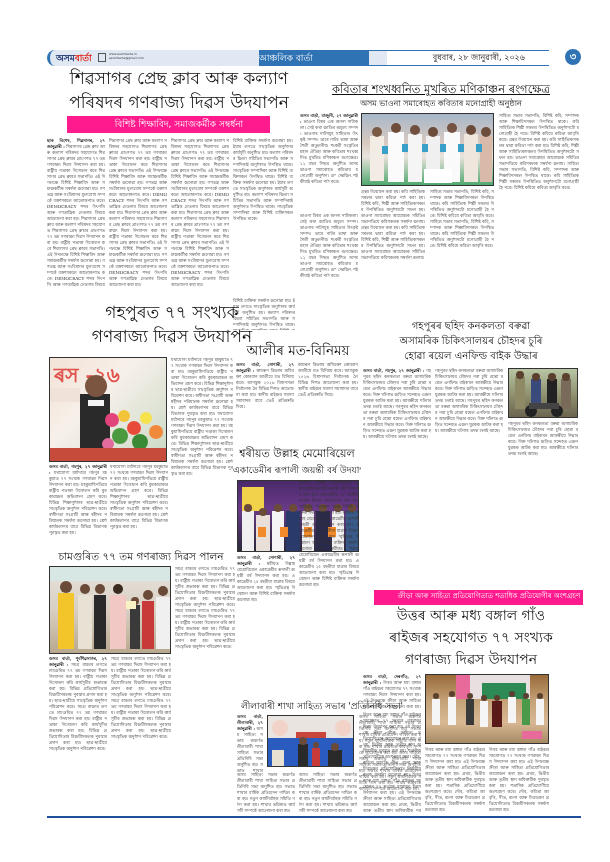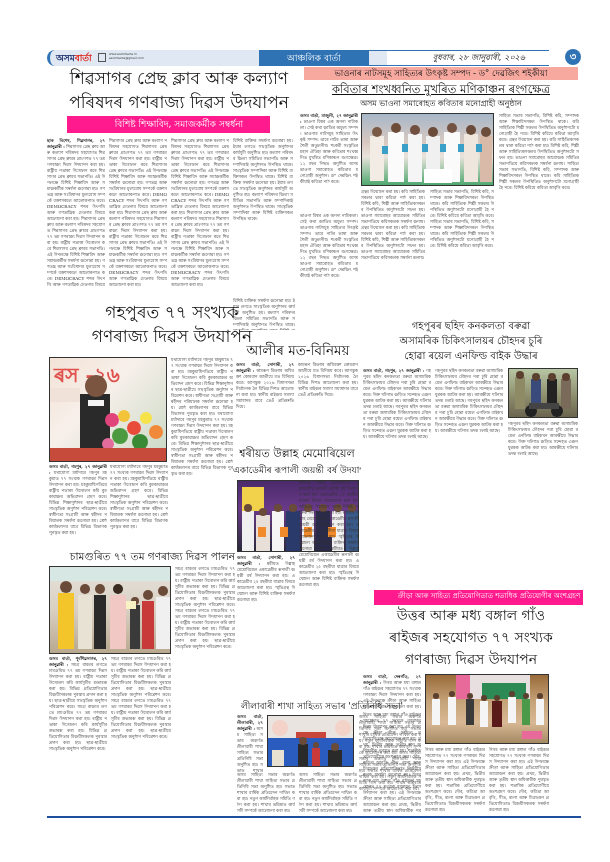--- a/index.html
+++ b/index.html
@@ -6,22 +6,22 @@
   body{width:610px;height:862px;position:relative;overflow:hidden;font-family:"DejaVu Serif",serif;color:#111;}
   .page{position:absolute;left:47px;top:50px;width:534px;height:776px;}
   .abs{position:absolute;}
   
   .hdr{position:absolute;left:0;top:0;width:534px;height:16px;}
   .hdr-left{position:absolute;left:0;top:0;width:212px;height:16px;background:#dfe8f3;border-radius:8px 0 0 8px;border-left:3px solid #2f73b5;box-sizing:border-box;}
   .logo{position:absolute;left:6px;top:2px;font-family:"DejaVu Sans",sans-serif;font-weight:bold;font-size:9px;line-height:12px;color:#1a2f6e;}
   .logo .b{color:#e1251b;}
   .logo-box{position:absolute;left:48px;top:3px;width:8px;height:9px;border:1px solid #555;box-sizing:border-box;}
   .logo-tiny{position:absolute;left:59px;top:2px;font-size:3px;line-height:4px;color:#444;font-family:"DejaVu Sans",sans-serif;}
-  .hdr-mid{position:absolute;left:212px;top:0;width:110px;height:16px;background:#2f73b5;color:#fff;font-family:"DejaVu Sans",sans-serif;font-size:9px;line-height:16px;text-align:center;}
-  .hdr-right{position:absolute;left:322px;top:0;width:180px;height:16px;background:#fff;border-top:1px solid #2f73b5;border-bottom:1px solid #2f73b5;box-sizing:border-box;font-style:italic;}
+  .hdr-mid{position:absolute;left:212px;top:0;width:110px;height:16px;background:#2f73b5;color:#fff;font-family:"DejaVu Sans",sans-serif;font-size:9px;line-height:16px;text-align:left;}
+  .hdr-right{position:absolute;left:322px;top:0;width:180px;height:16px;background:#fff;border-top:1px solid #2f73b5;border-bottom:1px solid #2f73b5;box-sizing:border-box;}
   .hdr-right-shade{position:absolute;left:0;top:0;width:18px;height:14px;background:#dfe8f3;}
   .date{position:absolute;right:24px;top:0;font-family:"DejaVu Sans",sans-serif;font-size:8px;line-height:14px;color:#111;}
   .pagenum{position:absolute;right:0;top:-1px;width:16px;height:16px;border-radius:50%;background:#2f73b5;color:#fff;font-family:"DejaVu Sans",sans-serif;font-weight:bold;font-size:10px;line-height:16px;text-align:center;}
   
   .h-big{font-family:"DejaVu Sans",sans-serif;font-weight:normal;color:#111;text-align:center;white-space:nowrap;overflow:hidden;}
   .band-pink{background:#ff1b8d;color:#fff;font-family:"DejaVu Sans",sans-serif;font-size:9px;text-align:center;white-space:nowrap;overflow:hidden;padding-left:21px;}
   .band-salmon{background:#f7a9a0;color:#111;font-family:"DejaVu Sans",sans-serif;font-size:8.5px;text-align:center;white-space:nowrap;overflow:hidden;}
   .sub{font-family:"DejaVu Sans",sans-serif;color:#111;text-align:center;white-space:nowrap;overflow:hidden;}
   
   .col{position:absolute;overflow:hidden;font-size:4.2px;line-height:6px;color:#333;text-align:justify;word-break:break-all;}
@@ -50,21 +50,20 @@
 
   <div class="abs h-big" style="left:0;top:16px;width:264px;font-size:17px;line-height:24px;">শিৱসাগৰ প্ৰেছ ক্লাব আৰু কল্যাণ</div>
   <div class="abs h-big" style="left:0;top:40px;width:264px;font-size:17px;line-height:24px;">পৰিষদৰ গণৰাজ্য দিৱস উদযাপন</div>
   <div class="abs band-pink" style="left:20px;top:66px;width:182px;height:17px;line-height:17px;">বিশিষ্ট শিক্ষাবিদ, সমাজকৰ্মীক সম্বৰ্ধনা</div>
 
   <div class="col" style="left:0;top:88px;width:58px;height:150px;"><span class="lead">ছাক বিশেষ, শিৱসাগৰ, ২৭ জানুৱাৰী :</span> <span>শিৱসাগৰ প্ৰেছ ক্লাব আৰু কল্যাণ পৰিষদৰ সহযোগত শিৱসাগৰ প্ৰেছ ক্লাবৰ প্ৰাংগণত ৭৭ তম গণৰাজ্য দিৱস উদযাপন কৰা হয়। ৰাষ্ট্ৰীয় পতাকা উত্তোলন কৰে শিৱসাগৰ প্ৰেছ ক্লাবৰ সভাপতি। এই উপলক্ষে বিশিষ্ট শিক্ষাবিদ আৰু সমাজকৰ্মীক সম্বৰ্ধনা জনোৱা হয়। গণতন্ত্ৰ আৰু সংবিধানৰ মূল্যবোধ সম্পৰ্কে বক্তাসকলে আলোকপাত কৰে। DEMOCRACY শব্দৰ উৎপত্তি আৰু গণতান্ত্ৰিক চেতনাৰ বিষয়ে আলোচনা কৰা হয়।</span> <span>শিৱসাগৰ প্ৰেছ ক্লাব আৰু কল্যাণ পৰিষদৰ সহযোগত শিৱসাগৰ প্ৰেছ ক্লাবৰ প্ৰাংগণত ৭৭ তম গণৰাজ্য দিৱস উদযাপন কৰা হয়। ৰাষ্ট্ৰীয় পতাকা উত্তোলন কৰে শিৱসাগৰ প্ৰেছ ক্লাবৰ সভাপতি। এই উপলক্ষে বিশিষ্ট শিক্ষাবিদ আৰু সমাজকৰ্মীক সম্বৰ্ধনা জনোৱা হয়। গণতন্ত্ৰ আৰু সংবিধানৰ মূল্যবোধ সম্পৰ্কে বক্তাসকলে আলোকপাত কৰে। DEMOCRACY শব্দৰ উৎপত্তি আৰু গণতান্ত্ৰিক চেতনাৰ বিষয়ে আলোচনা কৰা হয়।</span></div>
   <div class="col" style="left:62px;top:88px;width:58px;height:150px;"><span>শিৱসাগৰ প্ৰেছ ক্লাব আৰু কল্যাণ পৰিষদৰ সহযোগত শিৱসাগৰ প্ৰেছ ক্লাবৰ প্ৰাংগণত ৭৭ তম গণৰাজ্য দিৱস উদযাপন কৰা হয়। ৰাষ্ট্ৰীয় পতাকা উত্তোলন কৰে শিৱসাগৰ প্ৰেছ ক্লাবৰ সভাপতি। এই উপলক্ষে বিশিষ্ট শিক্ষাবিদ আৰু সমাজকৰ্মীক সম্বৰ্ধনা জনোৱা হয়। গণতন্ত্ৰ আৰু সংবিধানৰ মূল্যবোধ সম্পৰ্কে বক্তাসকলে আলোকপাত কৰে। DEMOCRACY শব্দৰ উৎপত্তি আৰু গণতান্ত্ৰিক চেতনাৰ বিষয়ে আলোচনা কৰা হয়।</span> <span>শিৱসাগৰ প্ৰেছ ক্লাব আৰু কল্যাণ পৰিষদৰ সহযোগত শিৱসাগৰ প্ৰেছ ক্লাবৰ প্ৰাংগণত ৭৭ তম গণৰাজ্য দিৱস উদযাপন কৰা হয়। ৰাষ্ট্ৰীয় পতাকা উত্তোলন কৰে শিৱসাগৰ প্ৰেছ ক্লাবৰ সভাপতি। এই উপলক্ষে বিশিষ্ট শিক্ষাবিদ আৰু সমাজকৰ্মীক সম্বৰ্ধনা জনোৱা হয়। গণতন্ত্ৰ আৰু সংবিধানৰ মূল্যবোধ সম্পৰ্কে বক্তাসকলে আলোকপাত কৰে। DEMOCRACY শব্দৰ উৎপত্তি আৰু গণতান্ত্ৰিক চেতনাৰ বিষয়ে আলোচনা কৰা হয়।</span></div>
   <div class="col" style="left:124px;top:88px;width:58px;height:150px;"><span>শিৱসাগৰ প্ৰেছ ক্লাব আৰু কল্যাণ পৰিষদৰ সহযোগত শিৱসাগৰ প্ৰেছ ক্লাবৰ প্ৰাংগণত ৭৭ তম গণৰাজ্য দিৱস উদযাপন কৰা হয়। ৰাষ্ট্ৰীয় পতাকা উত্তোলন কৰে শিৱসাগৰ প্ৰেছ ক্লাবৰ সভাপতি। এই উপলক্ষে বিশিষ্ট শিক্ষাবিদ আৰু সমাজকৰ্মীক সম্বৰ্ধনা জনোৱা হয়। গণতন্ত্ৰ আৰু সংবিধানৰ মূল্যবোধ সম্পৰ্কে বক্তাসকলে আলোকপাত কৰে। DEMOCRACY শব্দৰ উৎপত্তি আৰু গণতান্ত্ৰিক চেতনাৰ বিষয়ে আলোচনা কৰা হয়।</span> <span>শিৱসাগৰ প্ৰেছ ক্লাব আৰু কল্যাণ পৰিষদৰ সহযোগত শিৱসাগৰ প্ৰেছ ক্লাবৰ প্ৰাংগণত ৭৭ তম গণৰাজ্য দিৱস উদযাপন কৰা হয়। ৰাষ্ট্ৰীয় পতাকা উত্তোলন কৰে শিৱসাগৰ প্ৰেছ ক্লাবৰ সভাপতি। এই উপলক্ষে বিশিষ্ট শিক্ষাবিদ আৰু সমাজকৰ্মীক সম্বৰ্ধনা জনোৱা হয়। গণতন্ত্ৰ আৰু সংবিধানৰ মূল্যবোধ সম্পৰ্কে বক্তাসকলে আলোকপাত কৰে। DEMOCRACY শব্দৰ উৎপত্তি আৰু গণতান্ত্ৰিক চেতনাৰ বিষয়ে আলোচনা কৰা হয়।</span></div>
   <div class="col" style="left:186px;top:88px;width:60px;height:150px;"><span>বিশিষ্ট ব্যক্তিক সম্বৰ্ধনা জনোৱা হয়। ইয়াৰ লগতে সাংস্কৃতিক অনুষ্ঠানৰ কাৰ্যসূচী অনুষ্ঠিত হয়। কল্যাণ পৰিষদৰ জিলা সমিতিৰ সভাপতি আৰু সম্পাদিকাই অনুষ্ঠানত উপস্থিত থাকে। সাংস্কৃতিক সম্পাদিকা আৰু বিশিষ্ট ব্যক্তিসকল উপস্থিত থাকে।</span> <span>বিশিষ্ট ব্যক্তিক সম্বৰ্ধনা জনোৱা হয়। ইয়াৰ লগতে সাংস্কৃতিক অনুষ্ঠানৰ কাৰ্যসূচী অনুষ্ঠিত হয়। কল্যাণ পৰিষদৰ জিলা সমিতিৰ সভাপতি আৰু সম্পাদিকাই অনুষ্ঠানত উপস্থিত থাকে। সাংস্কৃতিক সম্পাদিকা আৰু বিশিষ্ট ব্যক্তিসকল উপস্থিত থাকে।</span></div>
 
-  <div class="abs band-salmon" style="left:257px;top:17px;width:274px;height:13px;line-height:13px;">ভাওনাৰ নাটসমূহ সাহিত্যৰ উৎকৃষ্ট সম্পদ - ড° দেৱজিৎ শইকীয়া</div>
   <div class="abs h-big" style="left:254px;top:30px;width:280px;font-size:11.5px;line-height:18px;font-weight:normal;text-decoration:underline;">কবিতাৰ শংখধ্বনিত মুখৰিত মণিকাঞ্চন ৰংগক্ষেত্ৰ</div>
   <div class="abs sub" style="left:254px;top:48px;width:280px;font-size:8px;line-height:12px;">অসম ভাওনা সমাৰোহত কবিতাৰ মনোগ্ৰাহী অনুষ্ঠান</div>
 
   <div class="col" style="left:253px;top:63px;width:58px;height:98px;"><span class="lead">অসম বাৰ্তা, মাজুলী, ২৭ জানুৱাৰী :</span> <span>ভাওনা বিশ্বৰ এক অনন্য নাট্যকলা। সেই কথা জাতিৰ অমূল্য সম্পদ। ভাওনাৰ নাটসমূহ সাহিত্যৰ উৎকৃষ্ট সম্পদ। তাৰে নাটৰ ভাষা আৰু শৈলী অতুলনীয়। শংকৰী সংস্কৃতিৰ মহান ঐতিহ্য আৰু কবিতাৰ শংখধ্বনিত মুখৰিত মণিকাঞ্চন ৰংগক্ষেত্ৰ। ১২ বছৰ পিছত অনুষ্ঠিত অসম ভাওনা সমাৰোহত কবিতাৰ মনোগ্ৰাহী অনুষ্ঠান। ড° দেৱজিৎ শইকীয়াই কবিতা পাঠ কৰে।</span></div>
   <div class="photo" style="left:314px;top:63px;width:133px;height:73px;background:linear-gradient(180deg,#a7b7c9 0%,#d8c9c0 40%,#e9e3dc 60%,#4fa86f 100%);">
     <svg width="133" height="73">
       <rect x="8" y="22" width="14" height="45" fill="#f2ece4"></rect>
         <circle cx="15" cy="18" r="5" fill="#7b5a45"></circle>
       <rect x="26" y="18" width="16" height="50" fill="#fbfbfb"></rect>
         <circle cx="34" cy="14" r="5" fill="#6e4c3a"></circle>
@@ -166,21 +165,21 @@
         <circle cx="114" cy="27" r="4" fill="#6a4a38"></circle>
       <rect x="20" y="46" width="8" height="10" fill="#f08a2a"></rect>
         <rect x="42" y="46" width="8" height="10" fill="#f08a2a"></rect>
       <rect x="66" y="46" width="8" height="10" fill="#f08a2a"></rect>
         <rect x="90" y="46" width="8" height="10" fill="#f08a2a"></rect>
     </svg>
   </div>
   <div class="col" style="left:190px;top:505px;width:58px;height:48px;"><span class="lead">অসম বাৰ্তা, সোণাৰী, ২৭ জানুৱাৰী :</span> <span>শ্বৰীয়ত উল্লাহ মেমোৰিয়েল একাডেমীৰ ৰূপালী জয়ন্তী বৰ্ষ উদযাপন কৰা হয়। একাডেমীৰ ২৫ বছৰীয়া যাত্ৰাৰ বিষয়ে আলোচনা কৰা হয়। স্মৃতিগ্ৰন্থ উন্মোচন আৰু বিশিষ্ট ব্যক্তিক সম্বৰ্ধনা জনোৱা হয়।</span></div>
   <div class="col" style="left:252px;top:430px;width:60px;height:123px;"><span>শ্বৰীয়ত উল্লাহ মেমোৰিয়েল একাডেমীৰ ৰূপালী জয়ন্তী বৰ্ষ উদযাপন কৰা হয়। একাডেমীৰ ২৫ বছৰীয়া যাত্ৰাৰ বিষয়ে আলোচনা কৰা হয়। স্মৃতিগ্ৰন্থ উন্মোচন আৰু বিশিষ্ট ব্যক্তিক সম্বৰ্ধনা জনোৱা হয়।</span> <span>শ্বৰীয়ত উল্লাহ মেমোৰিয়েল একাডেমীৰ ৰূপালী জয়ন্তী বৰ্ষ উদযাপন কৰা হয়। একাডেমীৰ ২৫ বছৰীয়া যাত্ৰাৰ বিষয়ে আলোচনা কৰা হয়। স্মৃতিগ্ৰন্থ উন্মোচন আৰু বিশিষ্ট ব্যক্তিক সম্বৰ্ধনা জনোৱা হয়।</span> <span>শ্বৰীয়ত উল্লাহ মেমোৰিয়েল একাডেমীৰ ৰূপালী জয়ন্তী বৰ্ষ উদযাপন কৰা হয়। একাডেমীৰ ২৫ বছৰীয়া যাত্ৰাৰ বিষয়ে আলোচনা কৰা হয়। স্মৃতিগ্ৰন্থ উন্মোচন আৰু বিশিষ্ট ব্যক্তিক সম্বৰ্ধনা জনোৱা হয়।</span></div>
 
-  <div class="abs h-big" style="left:0;top:498px;width:188px;font-size:10.5px;line-height:16px;text-align:right;">চামগুৰিত ৭৭ তম গণৰাজ্য দিৱস পালন</div>
+  <div class="abs h-big" style="left:0;top:498px;width:188px;font-size:10.5px;line-height:16px;">চামগুৰিত ৭৭ তম গণৰাজ্য দিৱস পালন</div>
   <div class="photo" style="left:2px;top:516px;width:122px;height:88px;background:linear-gradient(180deg,#e6e3dd 0%,#d9cfc2 50%,#b8a88e 100%);">
     <svg width="122" height="88">
       <rect x="0" y="0" width="122" height="14" fill="#d7e8e4"></rect>
       <rect x="8" y="26" width="16" height="56" fill="#f3c52a"></rect>
         <circle cx="16" cy="20" r="6" fill="#6a4a38"></circle>
       <rect x="28" y="28" width="14" height="54" fill="#e8e2d4"></rect>
         <circle cx="35" cy="22" r="5" fill="#6a4a38"></circle>
       <rect x="44" y="28" width="12" height="54" fill="#2a2a2a"></rect>
         <circle cx="50" cy="22" r="5" fill="#6a4a38"></circle>
       <rect x="60" y="28" width="16" height="54" fill="#f2c8c4"></rect>

